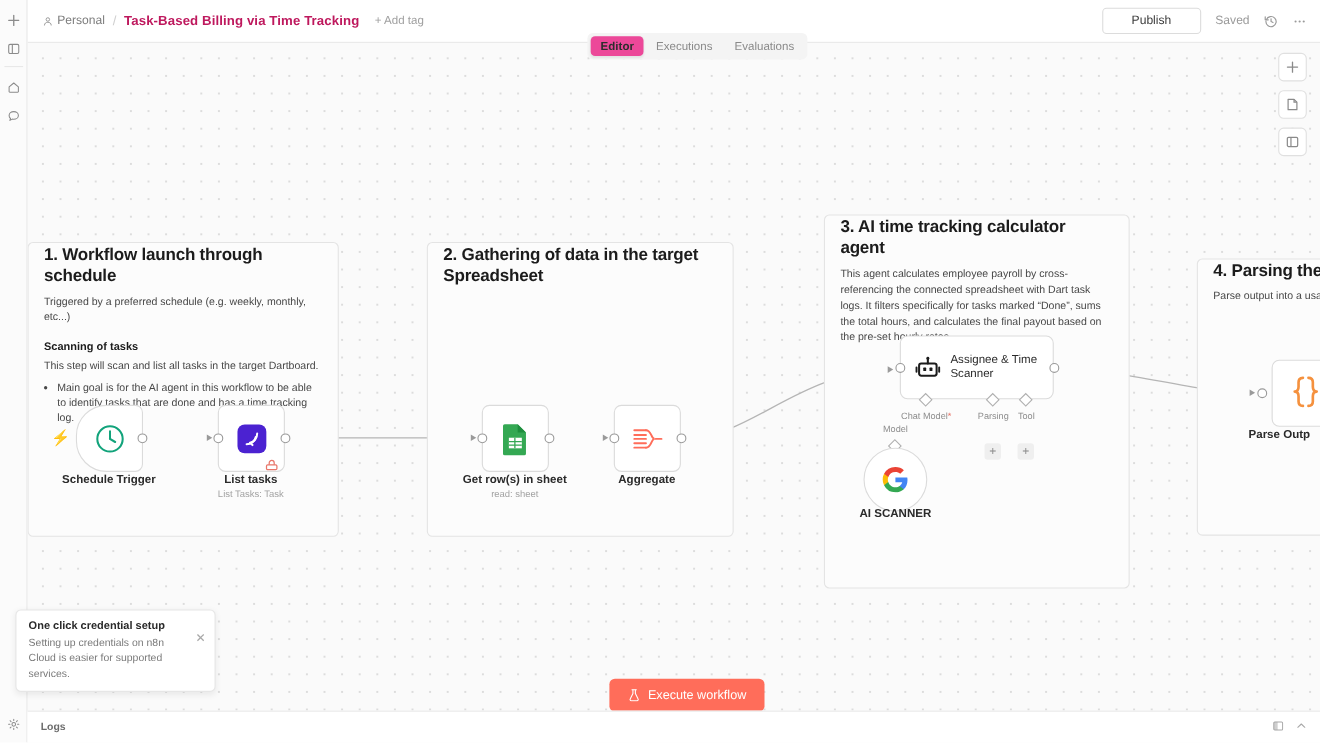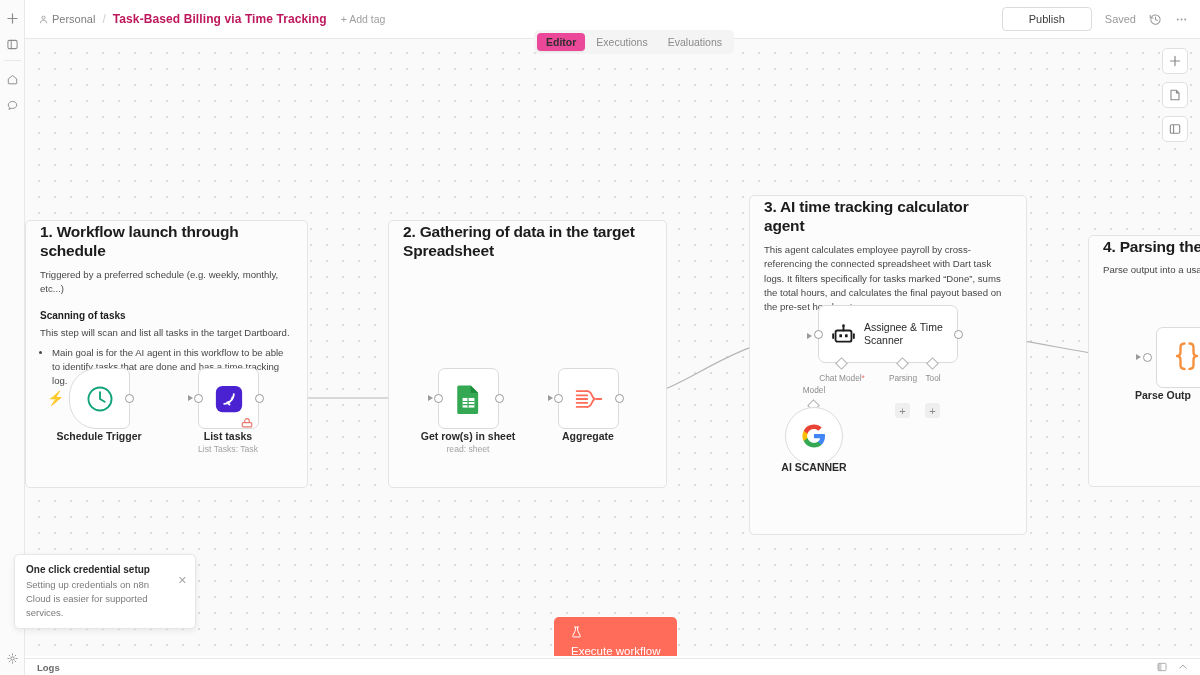--- a/index.html
+++ b/index.html
@@ -171,37 +171,37 @@
     border: 1px solid #e0e0e0; border-radius: 5px;
     display: flex; align-items: center; justify-content: center;
     color: #8a8a8a; cursor: pointer;
   }
 
   
   #exec-btn {
     position: absolute; left: 529px; top: 578px;
     background: #ff6d5a; color: #fff; border: none; border-radius: 5px;
     padding: 9px 17px; font-size: 11.5px; font-family: inherit;
-    display: flex; align-items: flex-start; gap: 7px; cursor: pointer; flex-direction: column;
+    display: flex; align-items: flex-end; gap: 7px; cursor: pointer;
   }
 
   
   #toast {
     position: absolute; left: 14px; top: 554px;
     width: 182px; background: #fff; border: 1px solid #e6e6e6;
     border-radius: 5px; padding: 9px 11px;
     box-shadow: 0 2px 6px rgba(0,0,0,.07); z-index: 50;
   }
   #toast .t-title { font-size: 10px; font-weight: 700; color: #2a2a2a; margin-bottom: 3px; }
   #toast .t-body { font-size: 9.5px; color: #7a7a7a; line-height: 1.45; width: 146px; }
   #toast .t-close { position: absolute; right: 8px; top: 19px; color: #a8a8a8; font-size: 11px; cursor: pointer; }
 
   
   #logsbar {
-    position: absolute; left: 25px; bottom: 0; width: 1175px; height: 17px;
+    position: absolute; left: 25px; bottom: 0; width: 1175px; height: 29px;
     background: #fff; border-top: 1px solid #e8e8e8;
     display: flex; align-items: center; padding: 0 12px 0 12px; z-index: 45; justify-content: space-between;
   }
   #logsbar .logs-label { font-size: 9.5px; font-weight: 600; color: #6b6b6b; cursor: pointer; }
   #logsbar .logs-right { margin-left: auto; display: flex; gap: 11px; color: #a8a8a8; }
 </style>
 </head>
 <body>
 
 <div id="app">

